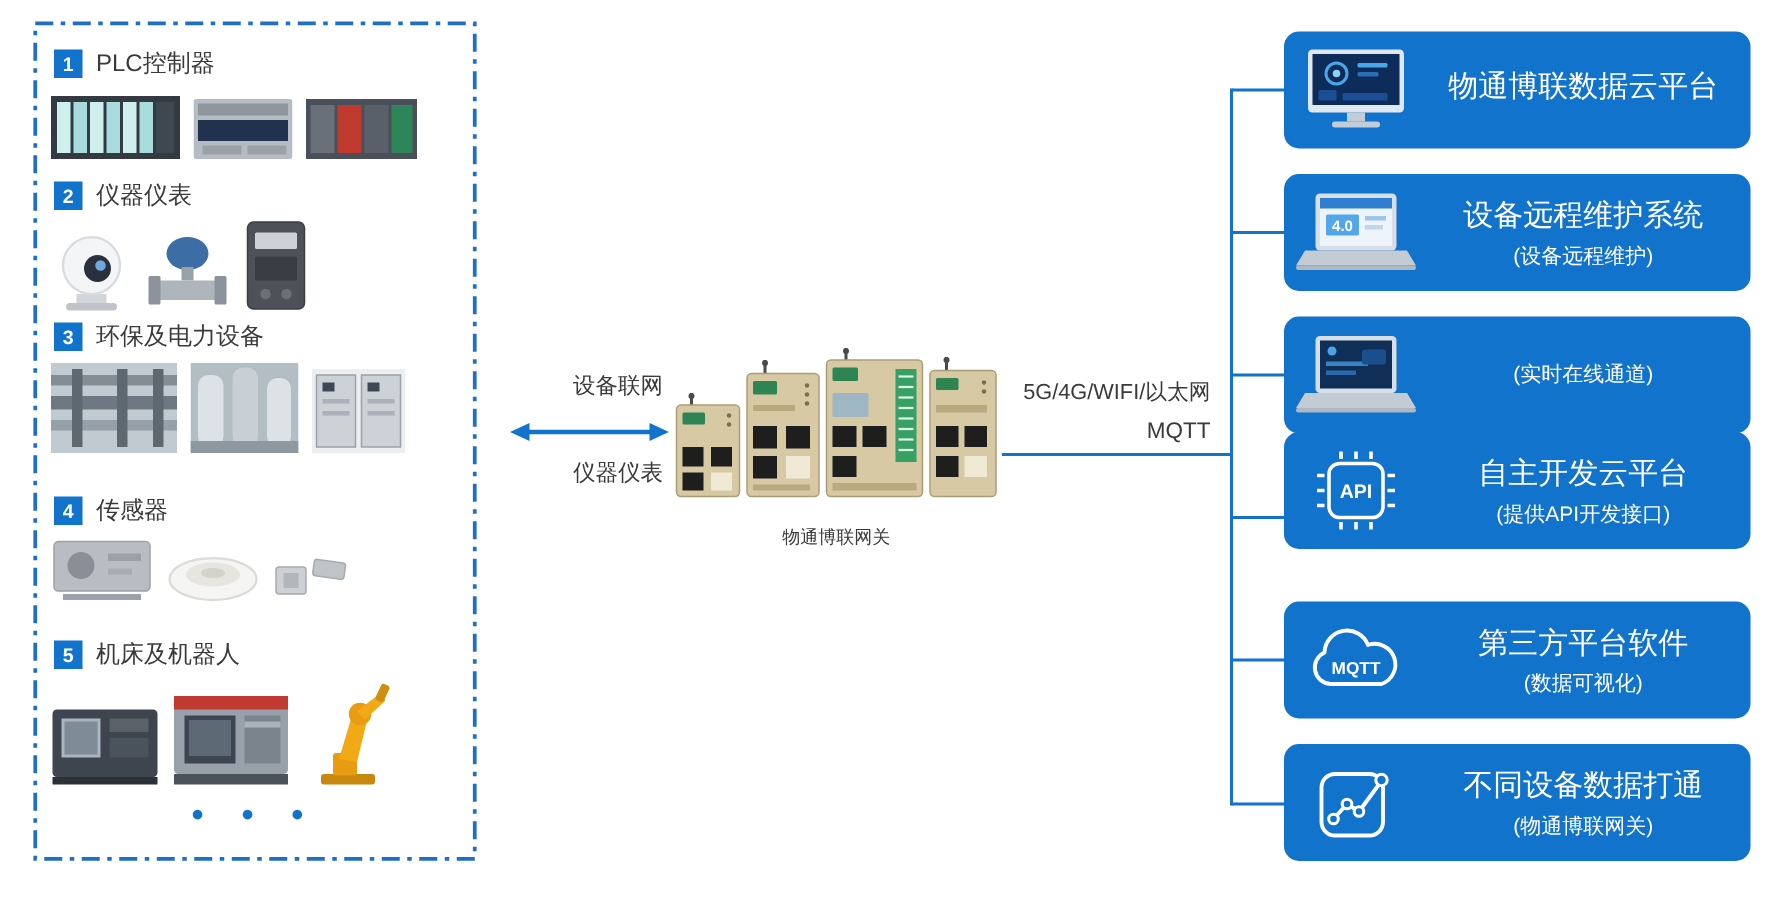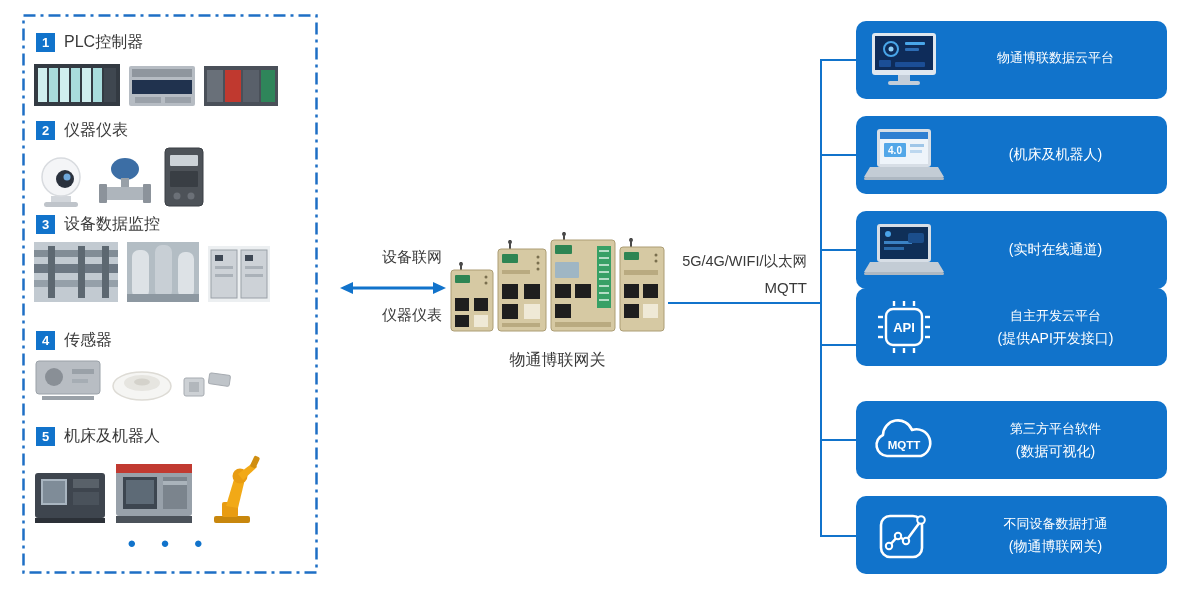--- a/index.html
+++ b/index.html
@@ -13,32 +13,32 @@
   .cat-header { position:absolute; left:14px; display:flex; align-items:center; gap:9px; }
   .badge { width:19px; height:19px; background:var(--blue); color:#fff; font-size:13px; font-weight:bold;
            display:flex; align-items:center; justify-content:center; flex-shrink:0; }
   .cat-label { font-size:16px; color:var(--text); white-space:nowrap; }
   .img-row { position:absolute; left:12px; display:flex; align-items:flex-end; gap:9px; }
   .dots { position:absolute; left:0; width:100%; text-align:center; color:var(--blue);
           font-size:15px; letter-spacing:10px; font-weight:bold; }
 
   
   .mid-label { position:absolute; font-size:15px; color:var(--text); text-align:right; }
-  .gw-caption { position:absolute; font-size:16px; color:var(--text); text-align:center;font-family:Liberation Serif, serif; }
+  .gw-caption { position:absolute; font-size:12px; color:var(--text); text-align:center;font-family:Liberation Serif, serif; }
   .gateway-row { position:absolute; left:450px; top:228px; width:215px; height:104px;
                  display:flex; align-items:flex-end; justify-content:center; gap:3px; }
   .hline { position:absolute; height:2px; background:var(--blue); }
   .vline { position:absolute; width:2px; background:var(--blue); }
 
   
   .platform-box { position:absolute; left:856px; width:311px; height:78px; background:var(--blue);
                   border-radius:10px; display:flex; align-items:center; color:#fff; }
   .p-icon { width:96px; flex-shrink:0; display:flex; align-items:center; justify-content:center; }
   .p-text { flex:1; text-align:center; padding-right:8px; }
-  .p-title { font-size:13px; margin-bottom:5px;font-family:Liberation Serif, serif; }
+  .p-title { font-size:20px; margin-bottom:5px;font-family:Liberation Serif, serif; }
   .p-sub { font-size:14px; }
   svg { display:block; }
   svg text { font-family:"Liberation Sans","DejaVu Sans",sans-serif; }
 </style>
 </head>
 <body>
 
 <div class="canvas">
 
   <div class="left-panel">
@@ -112,21 +112,21 @@
             <rect x="8" y="9" width="28" height="11" rx="1" fill="#ccd2d7"></rect>
             <rect x="8" y="25" width="28" height="16" rx="1" fill="#393e44"></rect>
             <circle cx="15" cy="50" r="3.5" fill="#6b7077"></circle>
             <circle cx="29" cy="50" r="3.5" fill="#6b7077"></circle>
           </svg>
         </span>
     </div>
 
     <div class="cat-header" style="top:200px">
       <span class="badge">3</span>
-      <span class="cat-label">设备数据监控</span>
+      <span class="cat-label">环保及电力设备</span>
     </div>
     <div class="img-row" style="top:228px">
       <span>
           <svg width="84" height="60">
             <rect width="84" height="60" fill="#c2cad1"></rect>
             <rect y="8" width="84" height="7" fill="#828d96"></rect>
             <rect y="22" width="84" height="9" fill="#6d7883"></rect>
             <rect y="38" width="84" height="7" fill="#95a0a9"></rect>
             <rect x="14" y="4" width="7" height="52" fill="#5d6871"></rect>
             <rect x="44" y="4" width="7" height="52" fill="#5d6871"></rect>
@@ -350,21 +350,22 @@
           <rect x="16" y="4" width="48" height="7" fill="#2f7fd1"></rect>
           <rect x="20" y="15" width="22" height="14" rx="1" fill="#53a7e8"></rect>
           <text x="31" y="26" font-size="10" font-weight="bold" fill="#ffffff" text-anchor="middle">4.0</text>
           <rect x="46" y="16" width="14" height="3" fill="#9fc6e8"></rect>
           <rect x="46" y="22" width="12" height="3" fill="#bcd7ef"></rect>
           <polygon points="6,39 74,39 80,49 0,49" fill="#c3ccd5"></polygon>
           <rect x="0" y="49" width="80" height="3" rx="1.5" fill="#aeb8c2"></rect>
         </svg>
     </div>
     <div class="p-text">
-      <div class="p-sub">(机床及机器人)</div>
+      <div class="p-title">设备远程维护系统</div>
+      <div class="p-sub">(设备远程维护)</div>
     </div>
   </div>
 
   <div class="platform-box" style="top:211px">
     <div class="p-icon">
       <svg width="80" height="54">
           <rect x="13" y="1" width="54" height="38" rx="3" fill="#d7dee6"></rect>
           <rect x="16" y="4" width="48" height="32" fill="#0f2f58"></rect>
           <circle cx="24" cy="11" r="3" fill="#4aa3e8"></circle>
           <rect x="20" y="18" width="28" height="3" fill="#3b82c4"></rect>

